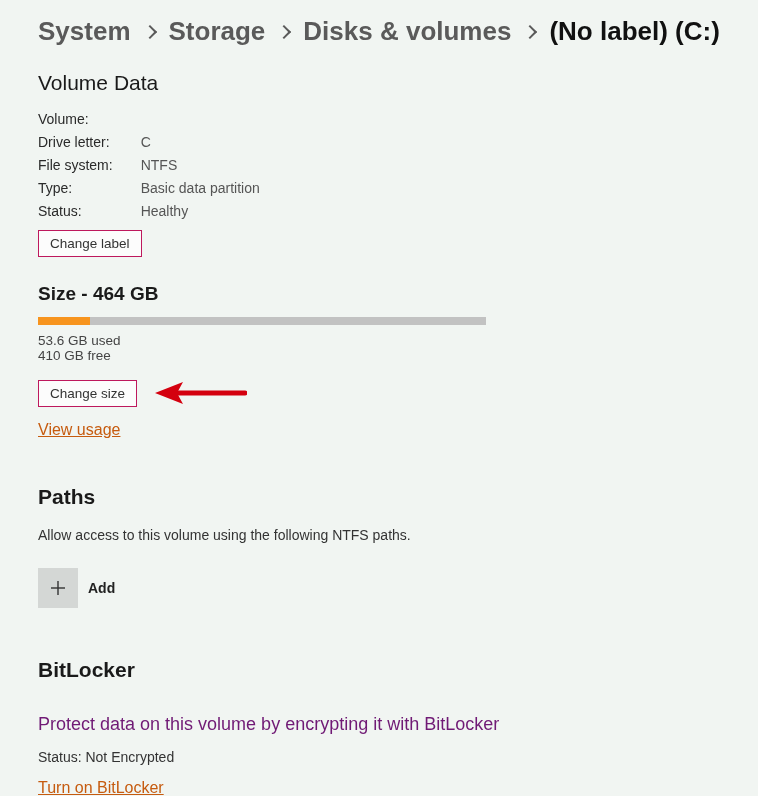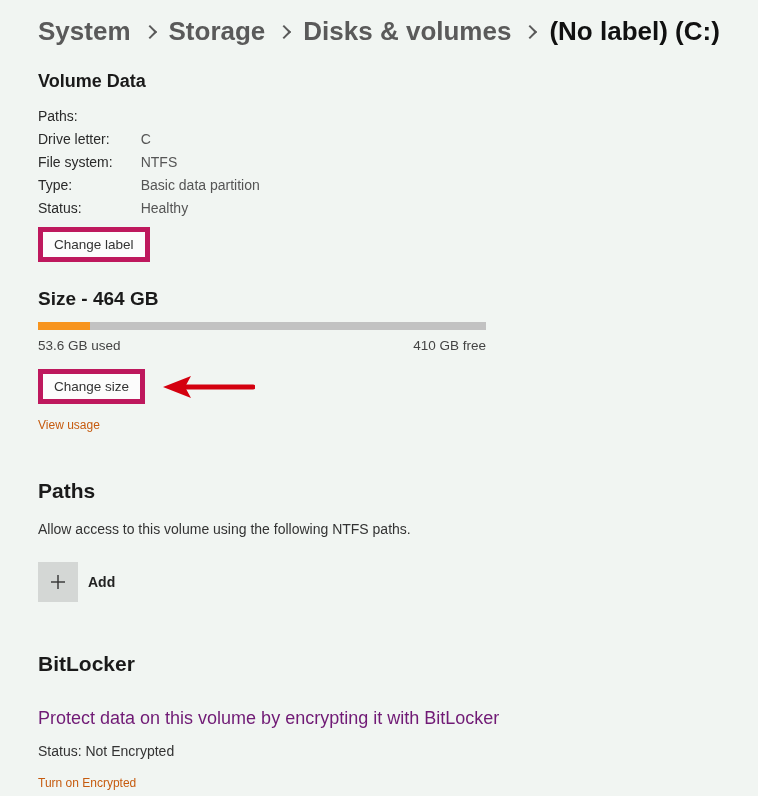--- a/index.html
+++ b/index.html
@@ -26,38 +26,38 @@
     .breadcrumb .current { color: #111; }
     .chev {
       width: 10px; height: 10px;
       border-top: 2.4px solid #5a5a5a;
       border-right: 2.4px solid #5a5a5a;
       transform: rotate(45deg);
       display: inline-block;
     }
 
     h2.section-title {
-      font-size: 18px;
-      font-weight: 700;
+      font-size: 21px;
+      font-weight: 400;
       margin-top: 2px;
       margin-bottom: 16px;
     }
 
     .kv-table { display: table; font-size: 14px; color: #333; border-collapse: collapse; }
     .kv-row { display: table-row; }
     .kv-label, .kv-value { display: table-cell; padding-bottom: 7px; }
     .kv-label { padding-right: 28px; color: #2a2a2a; }
     .kv-value { color: #555; }
 
     .btn-small {
       display: inline-block;
       font-size: 13.5px;
       padding: 5px 11px;
       background: #fcfcfc;
-      border: 5px solid #be185d;
+      border: 1px solid #be185d;
       color: #333;
       cursor: pointer;
       font-family: inherit;
     }
 
     .size-heading {
       font-size: 19px;
       font-weight: 700;
       margin-top: 26px;
       margin-bottom: 12px;
@@ -76,37 +76,39 @@
       position: absolute;
       left: 0; top: 0; bottom: 0;
       background: #f7941e;
     }
     .bar-labels {
       display: flex;
       justify-content: space-between;
       font-size: 13.5px;
       color: #444;
       margin-top: 8px;
+      flex-direction: column;
     }
 
     .change-size-row {
       margin-top: 16px;
       display: flex;
       align-items: center;
       gap: 18px;
     }
 
     .arrow-svg { display: block; }
 
     .link-accent {
       color: #c65b0f;
-      font-size: 12px;
+      font-size: 16px;
       margin-top: 14px;
       cursor: pointer;
       display: inline-block;
+      text-decoration: underline;
     }
 
     h2.paths-title { margin-top: 46px; font-size: 21px; font-weight: 600; margin-bottom: 18px; }
     .paths-desc { font-size: 14px; color: #333; margin-bottom: 25px; }
 
     .add-row { display: flex; align-items: center; gap: 10px; }
     .add-tile {
       width: 40px; height: 40px;
       background: #d4d7d5;
       display: flex; align-items: center; justify-content: center;
@@ -137,21 +139,21 @@
   <span class="sep">
       <span class="chev"></span>
     </span>
   <span class="current">(No label) (C:)</span>
 </div>
 
 <h2 class="section-title">Volume Data</h2>
 
 <div class="kv-table">
   <div class="kv-row">
-    <span class="kv-label">Paths:</span>
+    <span class="kv-label">Volume:</span>
     <span class="kv-value"></span>
   </div>
   <div class="kv-row">
     <span class="kv-label">Drive letter:</span>
     <span class="kv-value">C</span>
   </div>
   <div class="kv-row">
     <span class="kv-label">File system:</span>
     <span class="kv-value">NTFS</span>
   </div>
@@ -198,16 +200,16 @@
       <line x1="8" y1="1" x2="8" y2="15" stroke="#333" stroke-width="1.4"></line>
       <line x1="1" y1="8" x2="15" y2="8" stroke="#333" stroke-width="1.4"></line>
     </svg>
   </div>
   <span class="add-label">Add</span>
 </div>
 
 <h2 class="bitlocker-title">BitLocker</h2>
 <p class="bit-desc">Protect data on this volume by encrypting it with BitLocker</p>
 <p class="bit-status">Status: Not Encrypted</p>
-<span class="link-accent" style="margin-top:0">Turn on Encrypted</span>
+<span class="link-accent" style="margin-top:0">Turn on BitLocker</span>
 
 
 
 
 </body></html>

